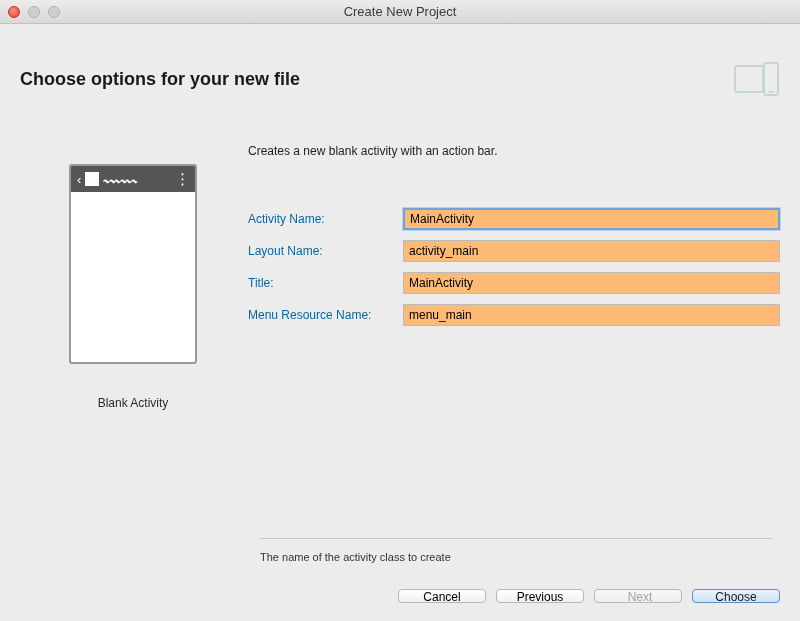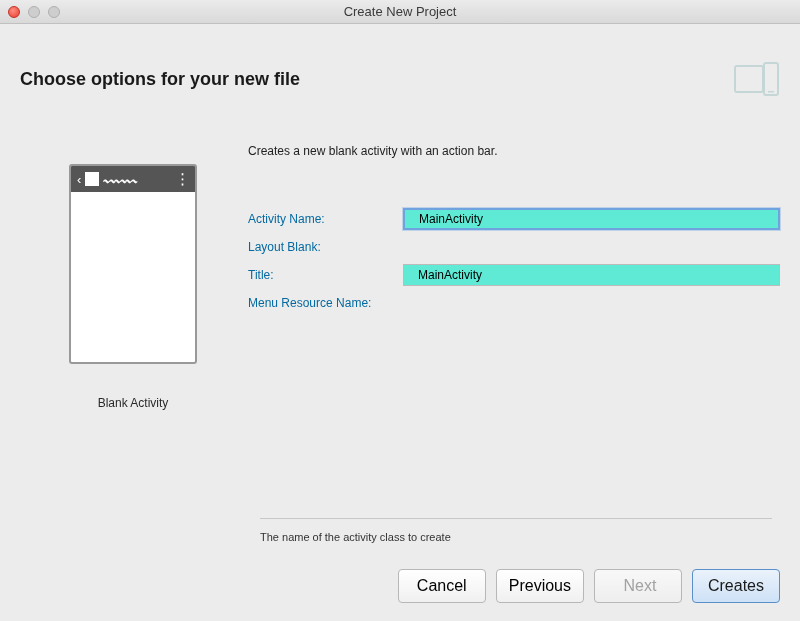--- a/index.html
+++ b/index.html
@@ -143,25 +143,25 @@
       margin-bottom: 10px;
     }
     .form-label {
       width: 155px;
       font-size: 12px;
       color: #0369a1;
     }
     .form-input {
       flex: 1;
       height: 22px;
-      padding: 2px 14px;
+      padding: 2px 5px;
       font-size: 12px;
       font-family: inherit;
       border: 1px solid #bbb;
-      background: #5eead4;
+      background: #fdba74;
       outline: none;
     }
     .form-input.focused {
       border: 2px solid #6ea3e0;
       box-shadow: 0 0 0 1px rgba(110,163,224,0.35);
     }
     .footer-area {
       padding: 0 28px 0 260px;
     }
     .hint-area {
@@ -173,25 +173,25 @@
       color: #333;
     }
     .button-row {
       display: flex;
       justify-content: flex-end;
       gap: 10px;
       padding: 0 20px 18px 0;
     }
     .btn {
       min-width: 88px;
-      height: 34px;
+      height: 14px;
       border-radius: 4px;
       border: 1px solid #b7b7b7;
       background: linear-gradient(to bottom, #ffffff, #f0f0f0);
-      font-size: 16px;
+      font-size: 12px;
       font-family: inherit;
       cursor: pointer;
       padding: 0 12px;
     }
     .btn:disabled {
       color: #a2a2a2;
       background: linear-gradient(to bottom, #f8f8f8, #eeeeee);
       cursor: default;
       padding-left: 16px;
     }
@@ -237,37 +237,39 @@
     </div>
 
     <div class="right-col">
       <div class="description">Creates a new blank activity with an action bar.</div>
 
       <div class="form-row">
         <div class="form-label">Activity Name:</div>
         <input class="form-input focused" type="text" value="MainActivity" style="">
       </div>
       <div class="form-row">
-        <div class="form-label">Layout Blank:</div>
+        <div class="form-label">Layout Name:</div>
+        <input class="form-input" type="text" value="activity_main" style="">
       </div>
       <div class="form-row">
         <div class="form-label">Title:</div>
         <input class="form-input" type="text" value="MainActivity" style="">
       </div>
       <div class="form-row">
         <div class="form-label">Menu Resource Name:</div>
+        <input class="form-input" type="text" value="menu_main" style="">
       </div>
     </div>
   </div>
 
   <div class="footer-area">
     <div class="hint-area">
       <div class="hint-text">The name of the activity class to create</div>
     </div>
   </div>
 
   <div class="button-row">
     <button class="btn">Cancel</button>
     <button class="btn">Previous</button>
     <button class="btn" disabled="">Next</button>
-    <button class="btn primary">Creates</button>
+    <button class="btn primary">Choose</button>
   </div>
 </div>
 
 </body></html>

